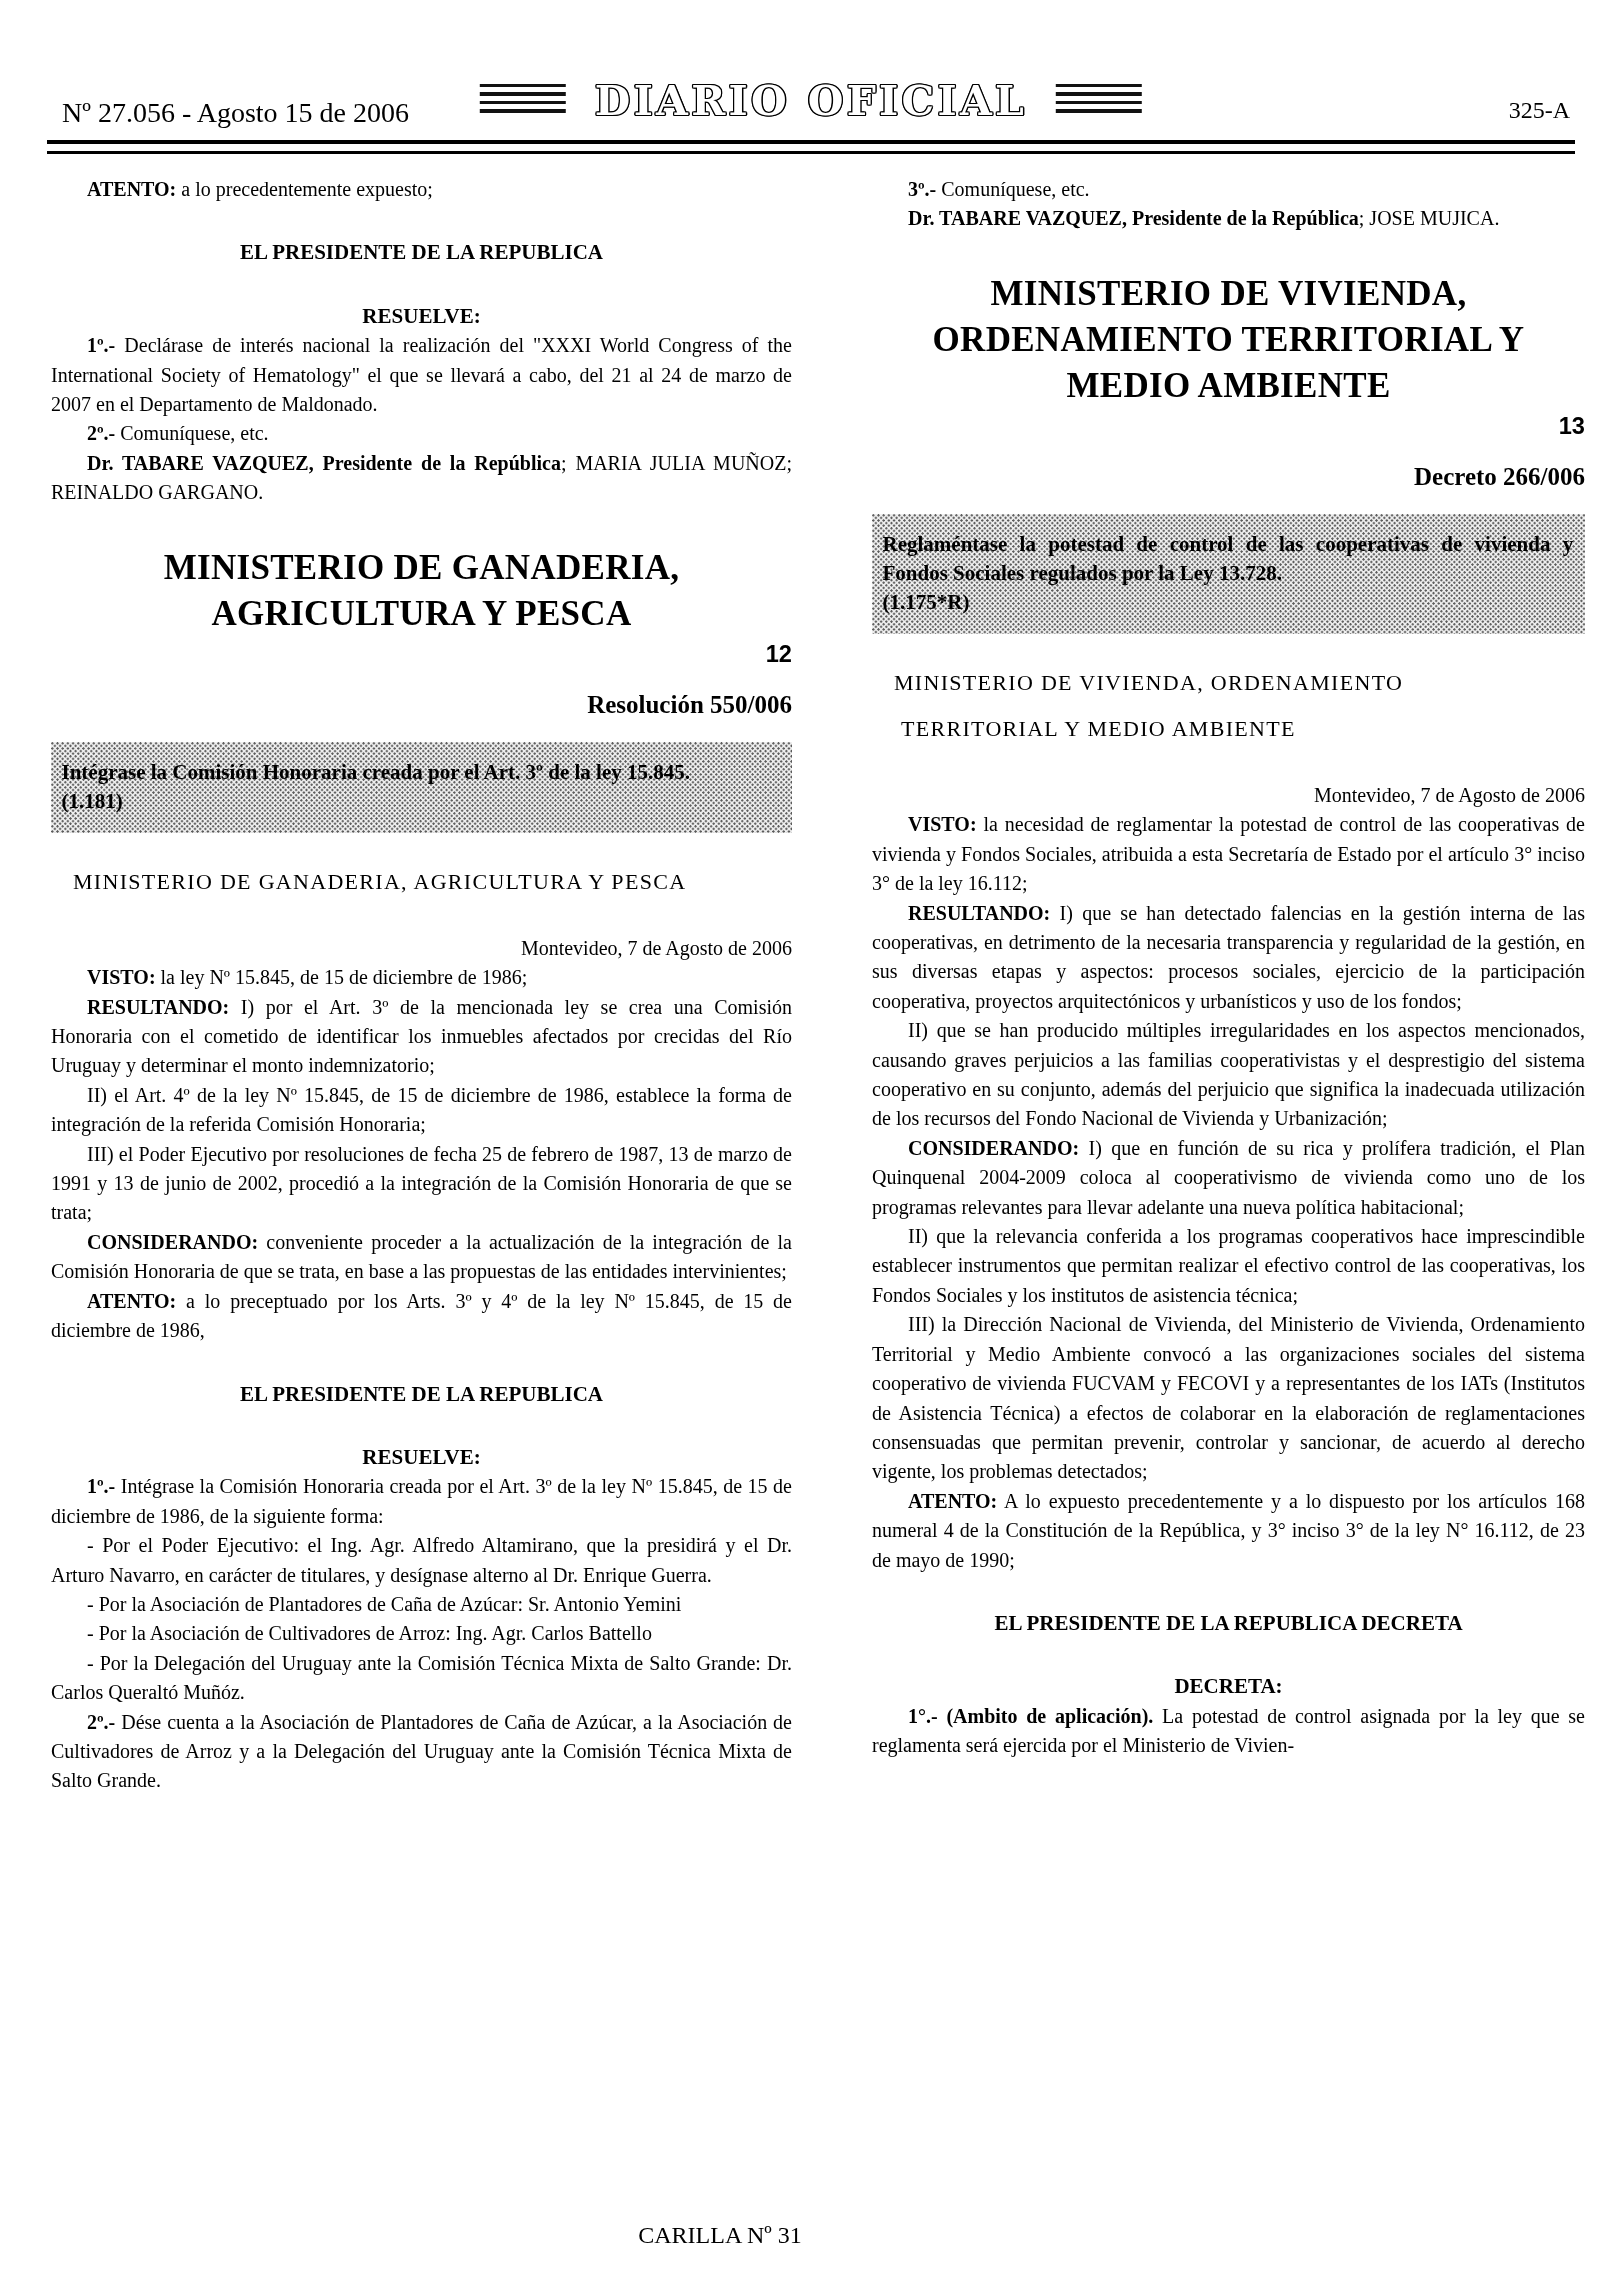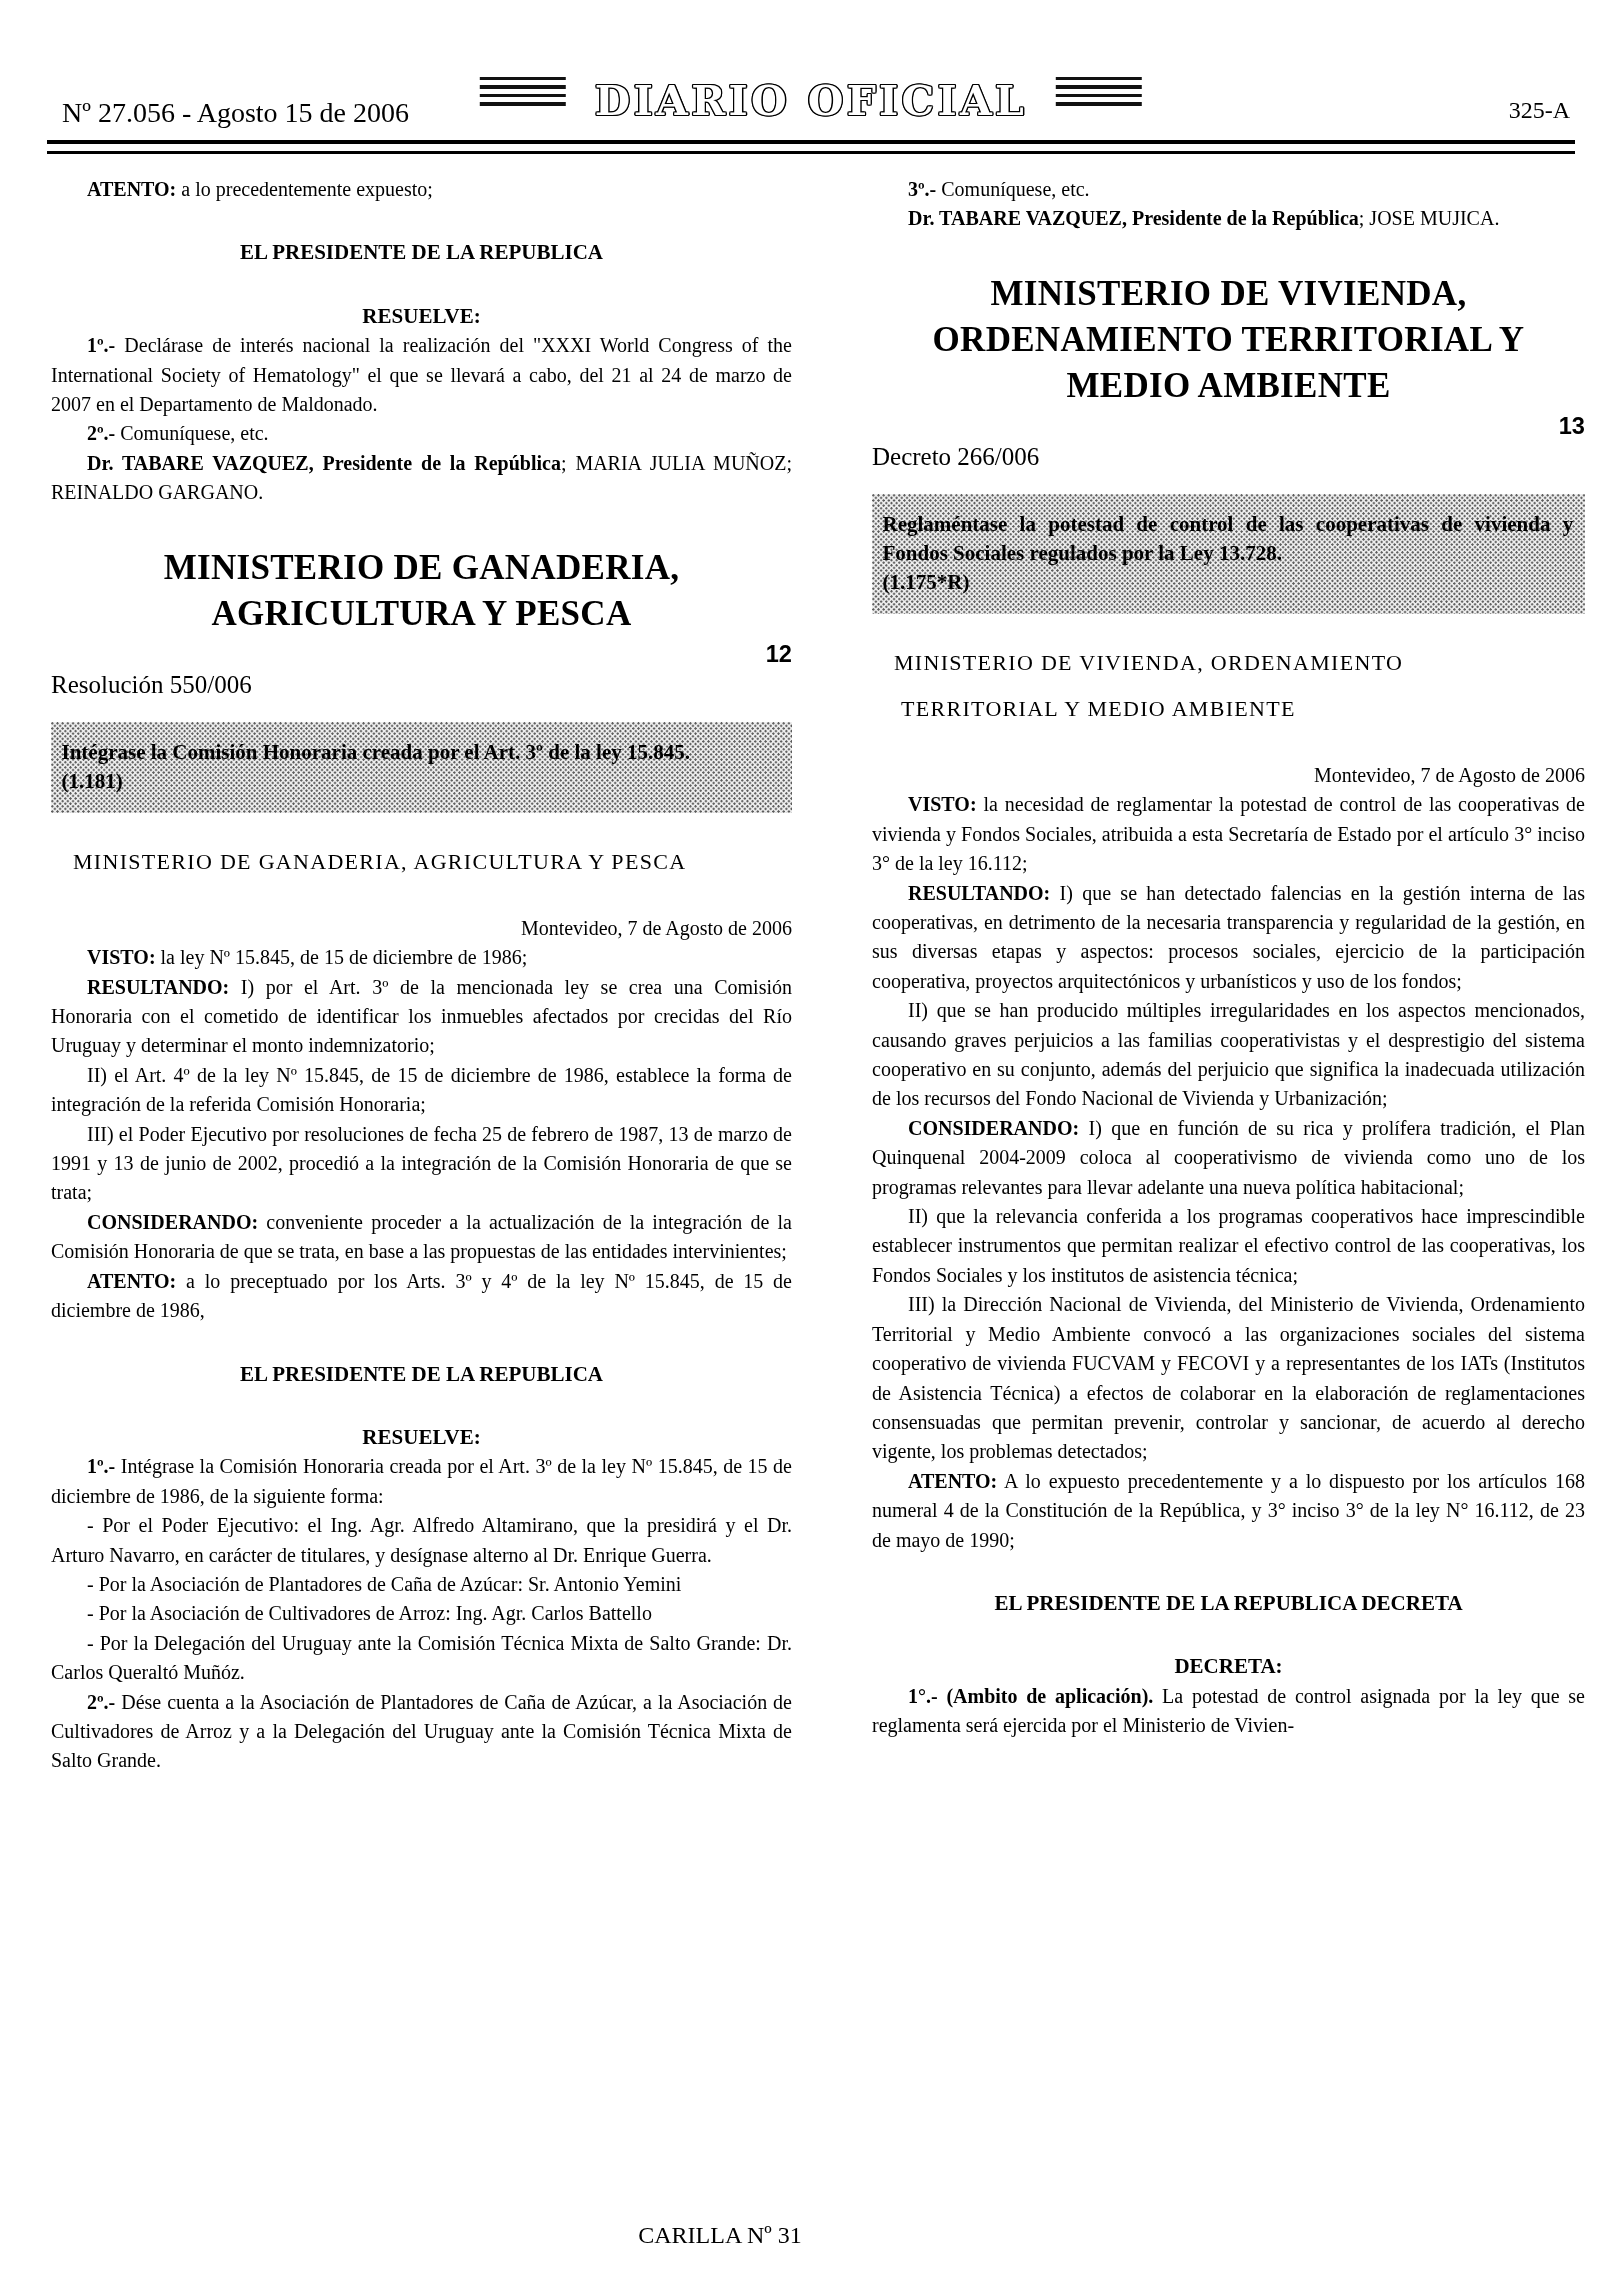--- a/index.html
+++ b/index.html
@@ -4,42 +4,42 @@
 <style>
   html,body { margin:0; padding:0; background:#777; }
   .page {
     position:relative; width:1622px; height:2295px; background:#ffffff;
     font-family:"Liberation Serif", serif; color:#000; overflow:hidden;
   }
   
   .hdr-issue { position:absolute; left:62px; top:97px; font-size:28px; white-space:nowrap; }
   .hdr-page  { position:absolute; right:52px; top:97px; font-size:24px; white-space:nowrap; }
   .masthead  { position:absolute; top:77px; left:50%; transform:translateX(-50%);
-               display:flex; align-items:flex-start; gap:29px; }
+               display:flex; align-items:center; gap:29px; }
   .hatch { width:86px; height:34px;
            background:repeating-linear-gradient(180deg,#111 0 3.3px,#fff 3.3px 8.5px); }
   .mast-text { font-family:"DejaVu Serif", serif; font-weight:bold; font-size:41px;
                letter-spacing:3.3px; color:#fff; white-space:nowrap;
                text-shadow: 1.3px 0 #000,-1.3px 0 #000,0 1.3px #000,0 -1.3px #000,
                             1px 1px #000,-1px -1px #000,1px -1px #000,-1px 1px #000; }
   .rule1 { position:absolute; left:47px; right:47px; top:140px; height:3.9px; background:#000; }
   .rule2 { position:absolute; left:47px; right:47px; top:151px; height:3.3px; background:#000; }
   
   .col { position:absolute; top:175px; font-size:20px; line-height:29.4px; text-align:justify; }
   .colL { left:51px;  width:741px; }
   .colR { left:872px; width:713px; }
   .col p { margin:0; text-indent:36px; }
   .gap { margin-top:27.5px; }
   .lead { font-weight:bold; }
   .ctr { text-align:center; text-indent:0 !important; font-weight:bold; font-size:21px; margin-top:34px !important; }
   .hl  { margin:37px 0 0 0; text-align:center; text-indent:0; font-weight:bold;
          font-size:35px; line-height:46px; letter-spacing:0.3px; }
   .hn  { margin-top:3.9px;  text-align:right; font-family:"Liberation Sans", sans-serif;
          font-weight:bold; font-size:23.6px; line-height:26px; }
-  .hs  { margin-top:3px; text-align:left; font-weight:normal; font-size:25px; line-height:29px; }
+  .hs  { margin-top:23px; text-align:right; font-weight:bold; font-size:25px; line-height:29px; }
   .gb  { margin-top:23.6px; padding:15.7px 11.8px 17px 10.5px;
          background-color:#efefef;
          background-image:
            radial-gradient(circle at 1.3px 1.3px, #5a5a5a 0.9px, transparent 1.3px),
            radial-gradient(circle at 3.9px 3.9px, #5a5a5a 0.9px, transparent 1.3px);
          background-size:5.2px 5.2px;
          font-weight:bold; font-size:21px; line-height:29px; }
   .gb-text { text-align:justify; }
   .gb-ref  { text-align:left; }
   .capsgroup { margin-top:26px; }

